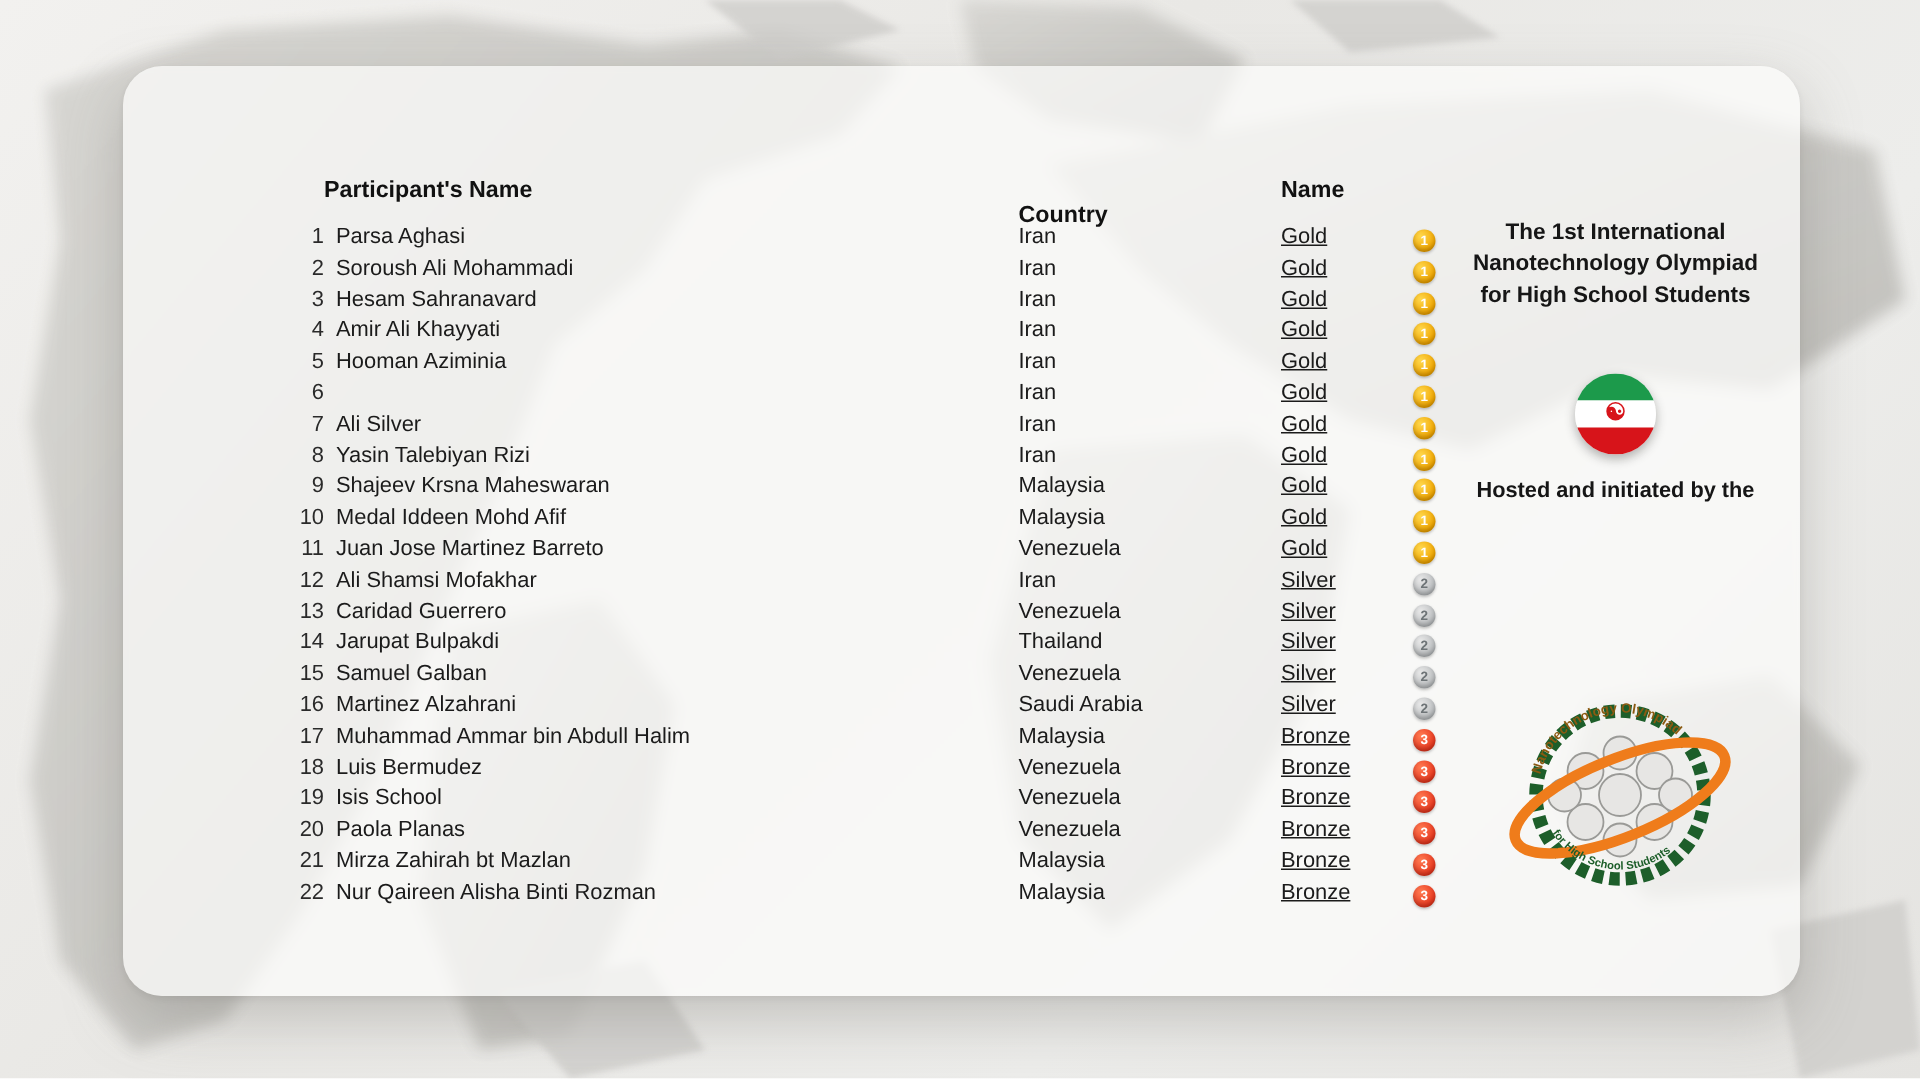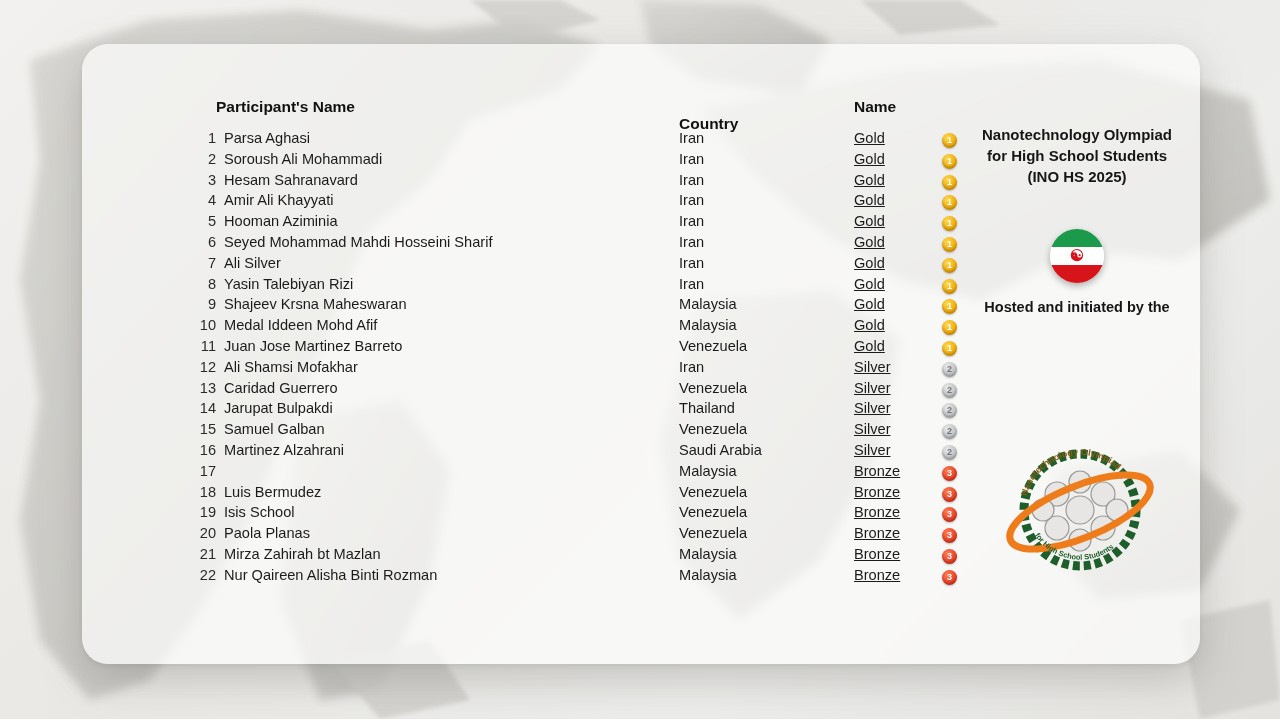--- a/index.html
+++ b/index.html
@@ -35,20 +35,21 @@
     border-radius: 26px;
     background: rgba(252,252,251,0.72);
     box-shadow: 0 16px 40px rgba(120,118,112,0.35), 0 2px 6px rgba(0,0,0,0.08);
     backdrop-filter: blur(2px);
     overflow: hidden;
   }
 
   .card-inner {
     position: absolute;
     inset: 0;
+    margin-top: 20px;
   }
 
   
   .table {
     position: absolute;
     left: 52px;
     top: 54px;
     width: 830px;
   }
 
@@ -238,21 +239,20 @@
             </div>
             <div class="row">
               <div class="cell-idx">5</div>
               <div class="cell-name">Hooman Aziminia</div>
               <div class="cell-country">Iran</div>
               <div class="cell-medal">Gold</div>
               <div class="medal-dot medal-gold">1</div>
             </div>
             <div class="row">
               <div class="cell-idx">6</div>
-              <div class="cell-name">Seyed Mohammad Mahdi Hosseini Sharif</div>
               <div class="cell-country">Iran</div>
               <div class="cell-medal">Gold</div>
               <div class="medal-dot medal-gold">1</div>
             </div>
             <div class="row">
               <div class="cell-idx">7</div>
               <div class="cell-name">Ali Silver</div>
               <div class="cell-country">Iran</div>
               <div class="cell-medal">Gold</div>
               <div class="medal-dot medal-gold">1</div>
@@ -315,20 +315,21 @@
             </div>
             <div class="row">
               <div class="cell-idx">16</div>
               <div class="cell-name">Martinez Alzahrani</div>
               <div class="cell-country">Saudi Arabia</div>
               <div class="cell-medal">Silver</div>
               <div class="medal-dot medal-silver">2</div>
             </div>
             <div class="row">
               <div class="cell-idx">17</div>
+              <div class="cell-name">Muhammad Ammar bin Abdull Halim</div>
               <div class="cell-country">Malaysia</div>
               <div class="cell-medal">Bronze</div>
               <div class="medal-dot medal-bronze">3</div>
             </div>
             <div class="row">
               <div class="cell-idx">18</div>
               <div class="cell-name">Luis Bermudez</div>
               <div class="cell-country">Venezuela</div>
               <div class="cell-medal">Bronze</div>
               <div class="medal-dot medal-bronze">3</div>
@@ -359,23 +360,23 @@
               <div class="cell-name">Nur Qaireen Alisha Binti Rozman</div>
               <div class="cell-country">Malaysia</div>
               <div class="cell-medal">Bronze</div>
               <div class="medal-dot medal-bronze">3</div>
             </div>
           </div>
       </div>
 
       <div class="right-panel">
         <div class="event-title">
+          <div>The 1st International</div>
           <div>Nanotechnology Olympiad</div>
           <div>for High School Students</div>
-          <div>(INO HS 2025)</div>
         </div>
 
         <div class="flag-wrap">
           <div class="flag-stripe flag-green"></div>
           <div class="flag-stripe flag-white"></div>
           <div class="flag-stripe flag-red"></div>
           <div class="flag-emblem">☯</div>
         </div>
 
         <div class="host-line1">Hosted and initiated by the</div>

